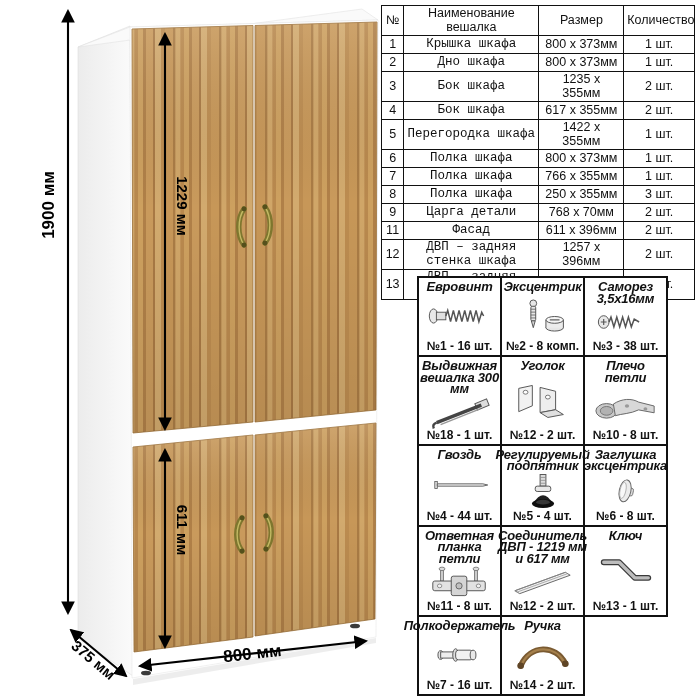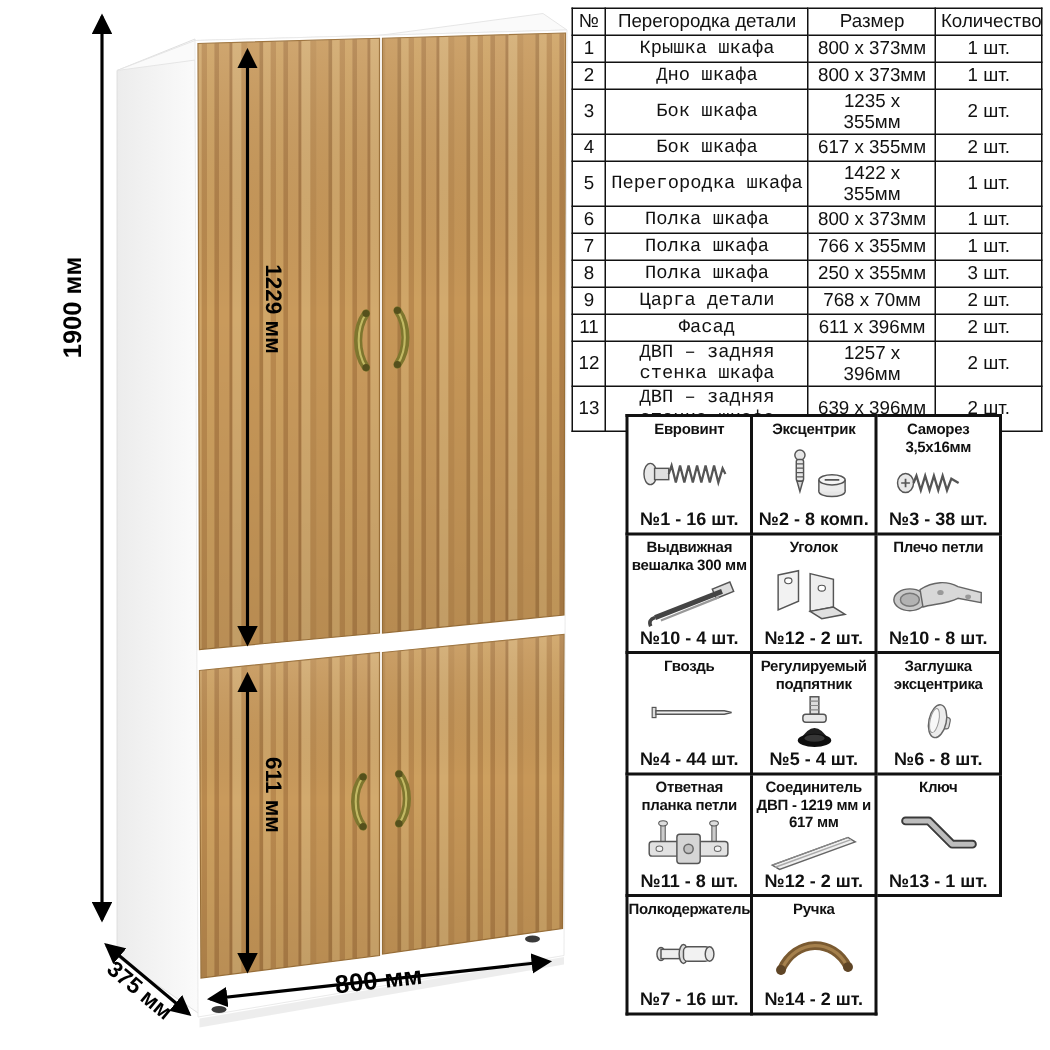--- a/index.html
+++ b/index.html
@@ -42,22 +42,22 @@
     width:81px;height:77px;
     padding:0;vertical-align:top;
     background:#fff;
   }
   .hw-table td.hw-void{border:none;background:transparent;}
   .hw-cell{
     display:flex;flex-direction:column;align-items:center;
     height:100%;box-sizing:border-box;padding:3px 1px 2px 1px;
   }
   .hw-name{
-    font-weight:bold;font-size:10px;line-height:11.5px;
-    text-align:center;letter-spacing:-0.2px;
+    font-weight:bold;font-size:13px;line-height:11.5px;
+    text-align:center;letter-spacing:-0.2px;font-style:italic;
   }
   .hw-icon{flex:1 1 auto;display:flex;align-items:center;justify-content:center;min-height:0;}
   .hw-icon svg{display:block;}
   .hw-count{font-weight:bold;font-size:12px;line-height:13px;white-space:nowrap;text-align:center;}
 </style>
 </head>
 <body>
 
 <svg class="cabinet-svg" viewBox="0 0 700 700" xmlns="http://www.w3.org/2000/svg">
   <defs>
@@ -155,21 +155,21 @@
 <table class="parts-table">
   <colgroup>
       <col class="col-num">
       <col class="col-name">
       <col class="col-size">
       <col class="col-qty">
     </colgroup>
   <thead>
     <tr>
       <th>№</th>
-      <th>Перегородка детали</th>
+      <th>Наименование вешалка</th>
       <th>Размер</th>
       <th>Количество</th>
     </tr>
   </thead>
   <tbody>
     <tr>
         <td>1</td>
         <td class="c-name">Крышка шкафа</td>
         <td>800 x 373мм</td>
         <td>1 шт.</td>
@@ -299,21 +299,21 @@
           <div class="hw-cell">
       <div class="hw-name">Выдвижная вешалка 300 мм</div>
       <div class="hw-icon">
         <svg width="66" height="34" viewBox="0 0 68 34">
           <rect x="50" y="6" width="13" height="7" transform="rotate(-22 56 9)" fill="#ddd" stroke="#555"></rect>
           <path d="M10 28 L56 10" stroke="#444" stroke-width="3.5"></path>
           <path d="M14 30 L54 14" stroke="#999" stroke-width="1.5"></path>
           <path d="M10 28 q-5 1.5 -3 6" stroke="#444" stroke-width="2.5" fill="none"></path>
         </svg>
       </div>
-      <div class="hw-count">№10 - 4 шт.</div>
+      <div class="hw-count">№18 - 1 шт.</div>
     </div>
         </td>
     <td>
           <div class="hw-cell">
       <div class="hw-name">Уголок</div>
       <div class="hw-icon">
         <svg width="64" height="40" viewBox="0 0 66 40">
           <path d="M8 8 L22 5 L22 26 L8 32 Z" fill="#f2f2f2" stroke="#555"></path>
           <ellipse cx="15" cy="12" rx="2.5" ry="2" fill="#fff" stroke="#555" stroke-width="0.8"></ellipse>
           <path d="M30 7 L46 11 L46 30 L30 33 Z" fill="#eeeeee" stroke="#555"></path>

